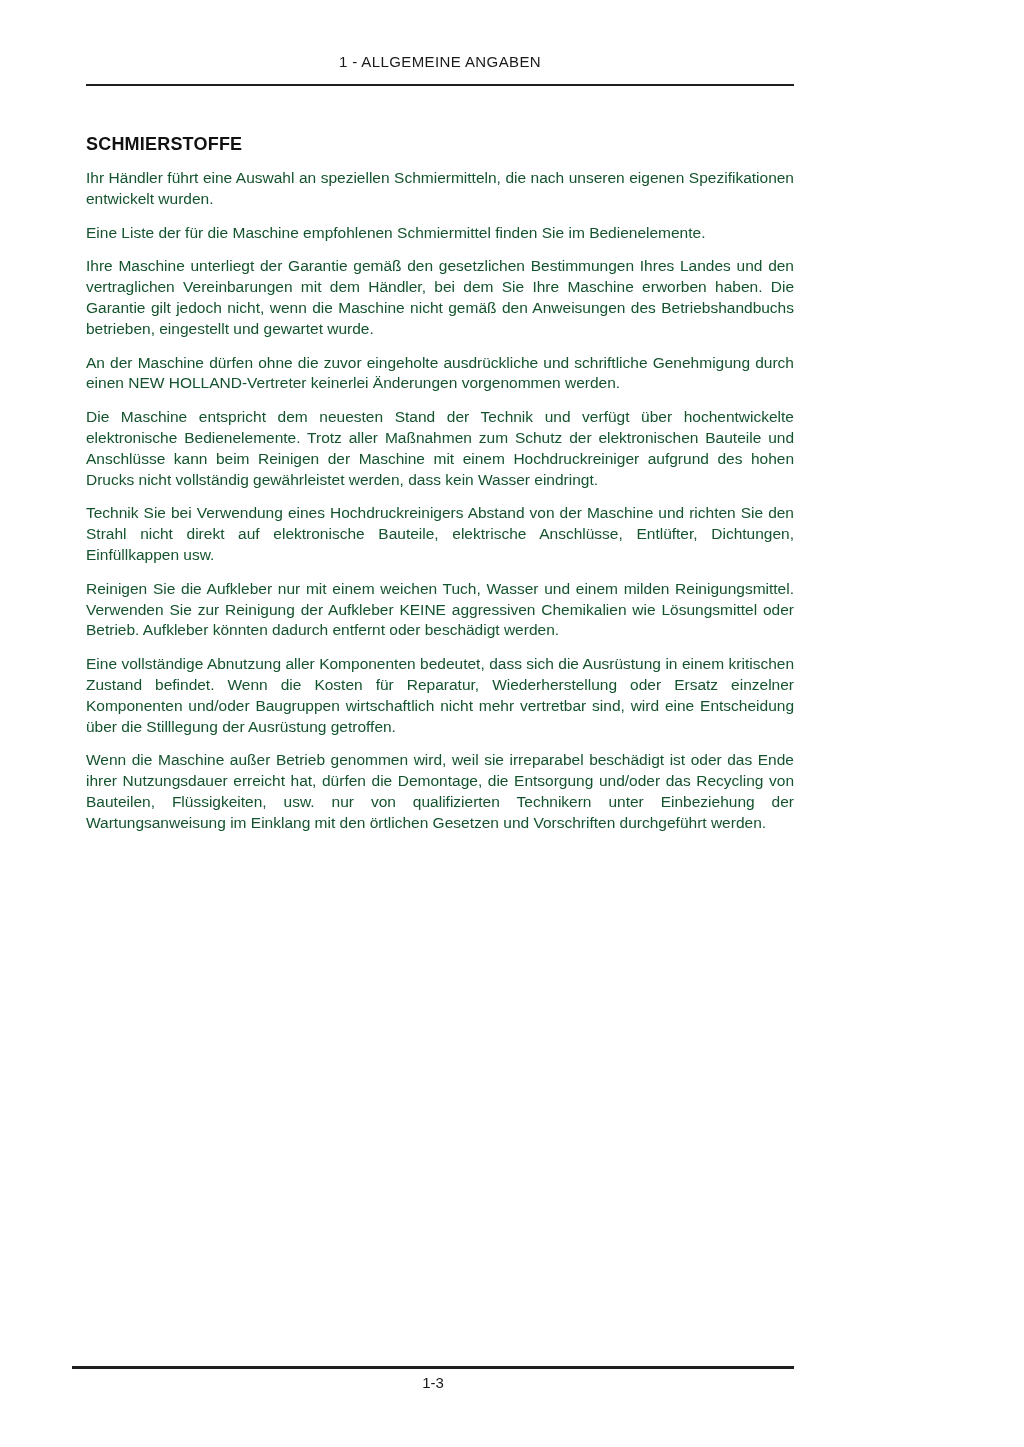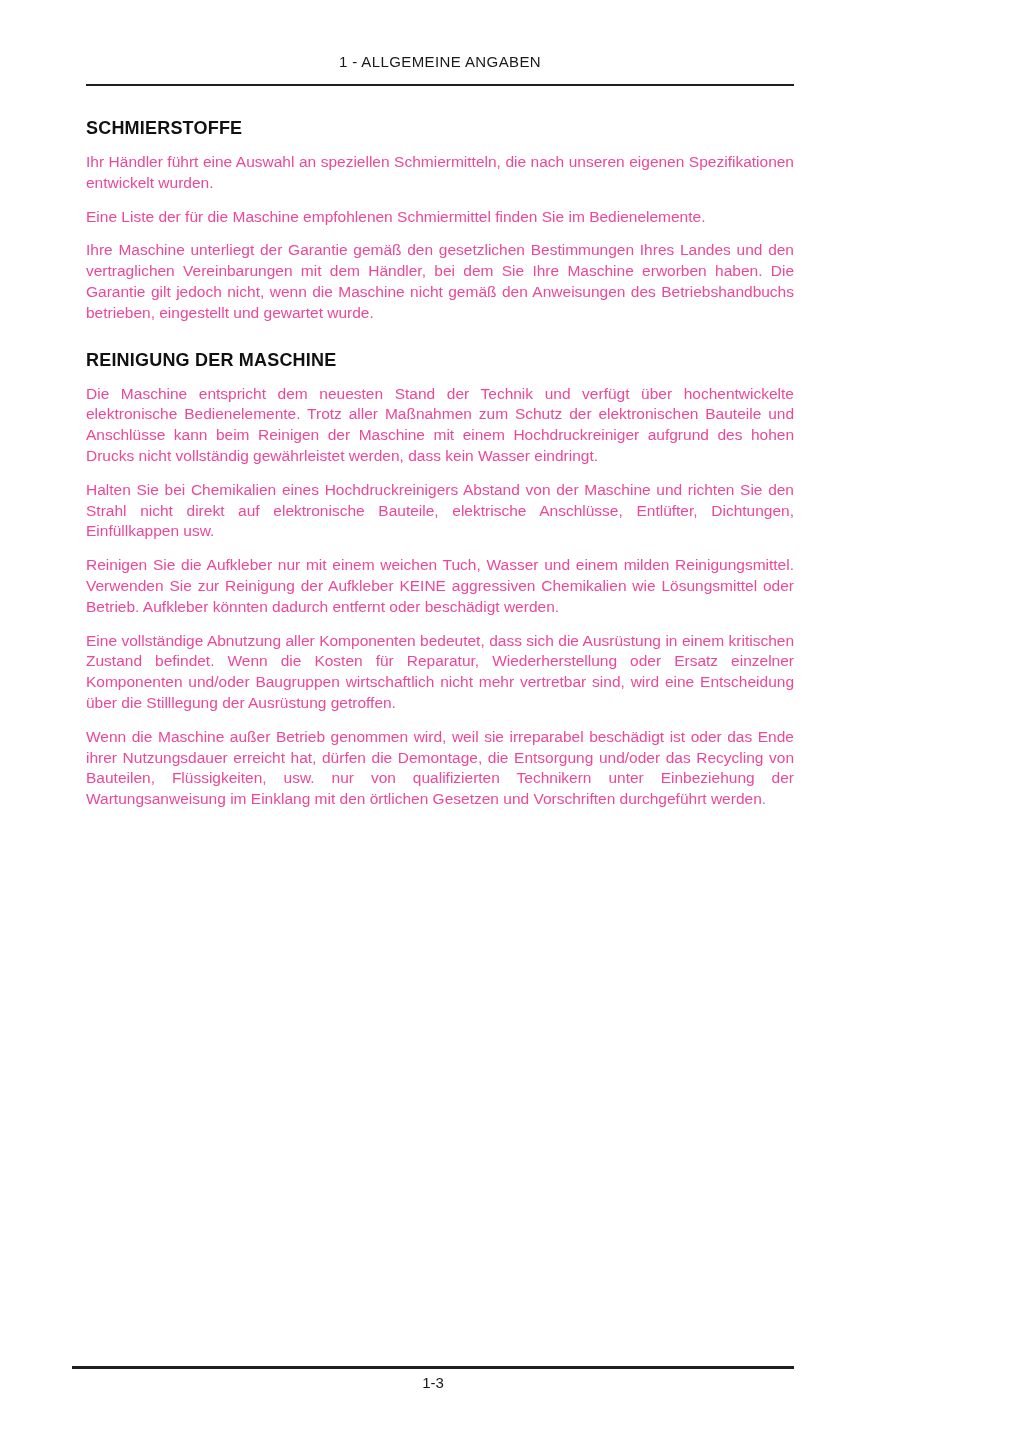--- a/index.html
+++ b/index.html
@@ -27,35 +27,35 @@
     letter-spacing: 0.4px;
     color: #1a1a1a;
   }
   .header-rule {
     margin-top: 14px;
     height: 2px;
     background: #1f1f1f;
   }
   .content {
     margin: 0 58px 12px 86px;
-    padding-top: 6px;
+    padding-top: 22px;
   }
   .doc-section h2 {
     font-size: 18px;
     font-weight: bold;
     letter-spacing: 0.2px;
     color: #111111;
     margin: 26px 0 12px 0;
   }
   .doc-section p {
     font-size: 15.5px;
     line-height: 20.8px;
     text-align: justify;
     margin: 13px 0;
-    color: #ec4899;
+    color: #14532d;
   }
   .footer {
     position: absolute;
     top: 1366px;
     left: 72px;
     right: 58px;
   }
   .footer-rule {
     height: 2.5px;
     background: #1f1f1f;
@@ -80,26 +80,26 @@
   <div class="content">
 
     <section class="doc-section">
       <h2>SCHMIERSTOFFE</h2>
       <p>Ihr Händler führt eine Auswahl an speziellen Schmiermitteln, die nach unseren eigenen Spezifikationen entwickelt wurden.</p>
       <p>Eine Liste der für die Maschine empfohlenen Schmiermittel finden Sie im Bedienelemente.</p>
     </section>
 
     <section class="doc-section">
       <p>Ihre Maschine unterliegt der Garantie gemäß den gesetzlichen Bestimmungen Ihres Landes und den vertraglichen Vereinbarungen mit dem Händler, bei dem Sie Ihre Maschine erworben haben.  Die Garantie gilt jedoch nicht, wenn die Maschine nicht gemäß den Anweisungen des Betriebshandbuchs betrieben, eingestellt und gewartet wurde.</p>
+      <p>An der Maschine dürfen ohne die zuvor eingeholte ausdrückliche und schriftliche Genehmigung durch einen NEW HOLLAND-Vertreter keinerlei Änderungen vorgenommen werden.</p>
     </section>
 
     <section class="doc-section">
-      <h2>REINIGUNG DER MASCHINE</h2>
       <p>Die Maschine entspricht dem neuesten Stand der Technik und verfügt über hochentwickelte elektronische Bedienelemente.  Trotz aller Maßnahmen zum Schutz der elektronischen Bauteile und Anschlüsse kann beim Reinigen der Maschine mit einem Hochdruckreiniger aufgrund des hohen Drucks nicht vollständig gewährleistet werden, dass kein Wasser eindringt.</p>
-      <p>Halten Sie bei Chemikalien eines Hochdruckreinigers Abstand von der Maschine und richten Sie den Strahl nicht direkt auf elektronische Bauteile, elektrische Anschlüsse, Entlüfter, Dichtungen, Einfüllkappen usw.</p>
+      <p>Technik Sie bei Verwendung eines Hochdruckreinigers Abstand von der Maschine und richten Sie den Strahl nicht direkt auf elektronische Bauteile, elektrische Anschlüsse, Entlüfter, Dichtungen, Einfüllkappen usw.</p>
       <p>Reinigen Sie die Aufkleber nur mit einem weichen Tuch, Wasser und einem milden Reinigungsmittel.  Verwenden Sie zur Reinigung der Aufkleber KEINE aggressiven Chemikalien wie Lösungsmittel oder Betrieb.  Aufkleber könnten dadurch entfernt oder beschädigt werden.</p>
     </section>
 
     <section class="doc-section">
       <p>Eine vollständige Abnutzung aller Komponenten bedeutet, dass sich die Ausrüstung in einem kritischen Zustand befindet.  Wenn die Kosten für Reparatur, Wiederherstellung oder Ersatz einzelner Komponenten und/oder Baugruppen wirtschaftlich nicht mehr vertretbar sind, wird eine Entscheidung über die Stilllegung der Ausrüstung getroffen.</p>
       <p>Wenn die Maschine außer Betrieb genommen wird, weil sie irreparabel beschädigt ist oder das Ende ihrer Nutzungsdauer erreicht hat, dürfen die Demontage, die Entsorgung und/oder das Recycling von Bauteilen, Flüssigkeiten, usw. nur von qualifizierten Technikern unter Einbeziehung der Wartungsanweisung im Einklang mit den örtlichen Gesetzen und Vorschriften durchgeführt werden.</p>
     </section>
 
   </div>
 

